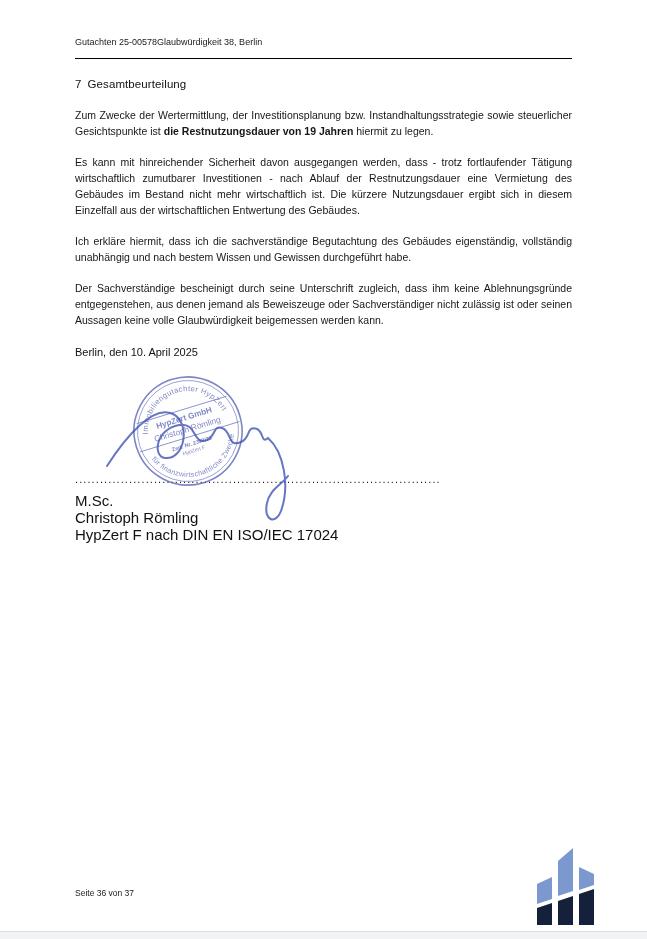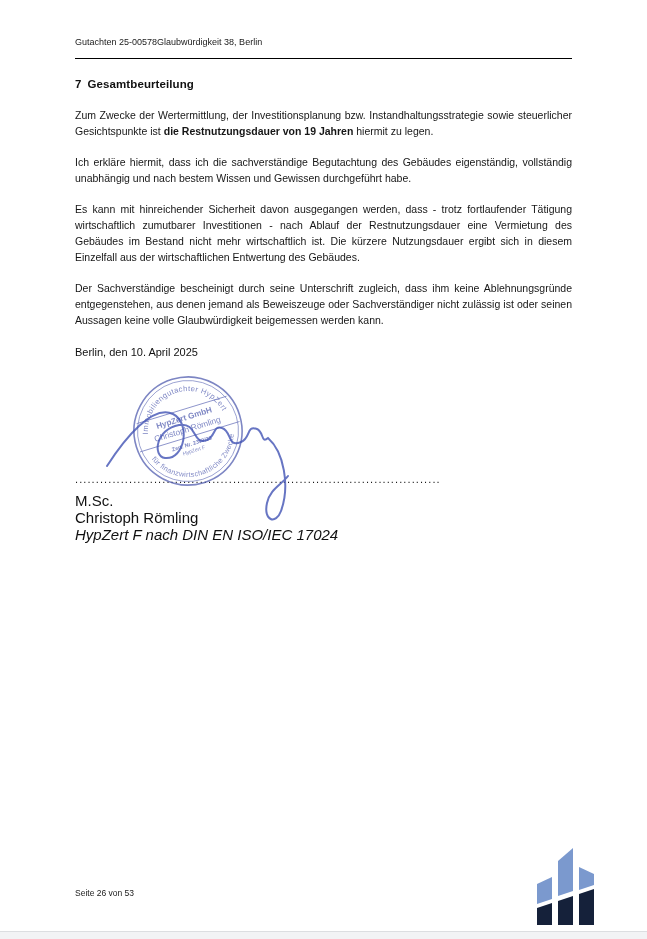--- a/index.html
+++ b/index.html
@@ -6,36 +6,36 @@
   body{
     width:647px;height:939px;position:relative;background:#ffffff;
     font-family:"Liberation Sans", sans-serif;color:#111;overflow:hidden;
   }
   .abs{position:absolute;}
   
   .header-row{top:37px;left:75px;width:497px;display:flex;justify-content:flex-start;
     font-size:9px;color:#1a1a1a;}
   .rule{top:58px;left:75px;width:497px;height:1px;background:#000;}
   
-  .heading{top:78px;left:75px;font-size:11.5px;font-weight:bold;letter-spacing:.1px;}
+  .heading{top:78px;left:75px;font-size:11.5px;font-weight:normal;letter-spacing:.1px;}
   .heading .num{margin-right:6px;}
   
   .bodytext{top:107px;left:75px;width:497px;font-size:10.5px;line-height:16px;
     text-align:justify;color:#161616;}
   .bodytext p{margin:0 0 15px 0;}
   
   .date-line{top:346px;left:75px;font-size:11px;text-align:center;}
   
   .stamp-svg{top:368px;left:95px;pointer-events:none;}
   
   .dotted{top:473px;left:75px;width:365px;overflow:hidden;white-space:nowrap;
     font-size:11px;letter-spacing:1.1px;color:#1a1a1a;}
   
   .signer{top:492px;left:75px;font-size:15px;line-height:17px;}
-  .signer .cert{font-style:italic;}
+  .signer .cert{}
   
   .footer-page{top:888px;left:75px;font-size:8.5px;color:#1a1a1a;}
   .logo-svg{top:848px;left:537px;}
   .bottom-strip{left:0;bottom:0;width:647px;height:7px;background:#f2f3f5;
     border-top:1px solid #dcdee1;}
 </style>
 </head>
 <body>
 
 <div class="abs header-row">
@@ -43,22 +43,22 @@
   <span>Glaubwürdigkeit 38, Berlin</span>
 </div>
 <div class="abs rule"></div>
 
 <div class="abs heading">
   <span class="num">7</span><span>Gesamtbeurteilung</span>
 </div>
 
 <div class="abs bodytext">
   <p><span>Zum Zwecke der Wertermittlung, der Investitionsplanung bzw. Instandhaltungsstrategie sowie steuerlicher Gesichtspunkte ist </span><strong>die Restnutzungsdauer von 19 Jahren</strong><span> hiermit zu legen.</span></p>
+  <p>Es kann mit hinreichender Sicherheit davon ausgegangen werden, dass - trotz fortlaufender Tätigung wirtschaftlich zumutbarer Investitionen - nach Ablauf der Restnutzungsdauer eine Vermietung des Gebäudes im Bestand nicht mehr wirtschaftlich ist. Die kürzere Nutzungsdauer ergibt sich in diesem Einzelfall aus der wirtschaftlichen Entwertung des Gebäudes.</p>
   <p>Ich erkläre hiermit, dass ich die sachverständige Begutachtung des Gebäudes eigenständig, vollständig unabhängig und nach bestem Wissen und Gewissen durchgeführt habe.</p>
-  <p>Es kann mit hinreichender Sicherheit davon ausgegangen werden, dass - trotz fortlaufender Tätigung wirtschaftlich zumutbarer Investitionen - nach Ablauf der Restnutzungsdauer eine Vermietung des Gebäudes im Bestand nicht mehr wirtschaftlich ist. Die kürzere Nutzungsdauer ergibt sich in diesem Einzelfall aus der wirtschaftlichen Entwertung des Gebäudes.</p>
   <p>Der Sachverständige bescheinigt durch seine Unterschrift zugleich, dass ihm keine Ablehnungsgründe entgegenstehen, aus denen jemand als Beweiszeuge oder Sachverständiger nicht zulässig ist oder seinen Aussagen keine volle Glaubwürdigkeit beigemessen werden kann.</p>
 </div>
 
 <div class="abs date-line">Berlin, den 10. April 2025</div>
 
 <div class="abs dotted">....................................................................................................................</div>
 
 <div class="abs signer">
   <div>M.Sc.</div>
   <div>Christoph Römling</div>
@@ -83,21 +83,21 @@
     <text x="93" y="64" font-size="8.4" stroke="none" text-anchor="middle">Christoph Römling</text>
     <text x="93" y="78" font-size="5.4" font-weight="bold" stroke="none" text-anchor="middle">Zert. Nr. 2399/23</text>
     <text x="93" y="85" font-size="5.2" stroke="none" text-anchor="middle">HypZert F</text>
   </g>
   <path d="M 12,98 C 30,70 58,36 78,46 C 96,55 90,92 70,90 C 57,88 61,61 84,57
        C 103,54 97,78 112,72 C 121,68 118,57 127,60 C 137,63 132,80 146,74
        C 156,70 151,57 162,61 C 169,64 166,76 173,70 C 189,84 195,118 186,143
        C 181,157 168,153 172,135 C 175,121 186,117 193,108" fill="none" stroke="#4153b4" stroke-width="2" stroke-linecap="round" opacity="0.8"></path>
 </svg>
 
-<div class="abs footer-page">Seite 26 von 53</div>
+<div class="abs footer-page">Seite 36 von 37</div>
 
 <svg class="abs logo-svg" width="57" height="77" viewBox="0 0 57 77">
   <polygon points="0,36 15,29 15,51 0,56" fill="#7b99ce"></polygon>
   <polygon points="21,13 36,0 36,43 21,48" fill="#7b99ce"></polygon>
   <polygon points="42,19 57,26 57,37 42,42" fill="#7b99ce"></polygon>
   <polygon points="0,60 15,55 15,77 0,77" fill="#15213a"></polygon>
   <polygon points="21,53 36,48 36,77 21,77" fill="#15213a"></polygon>
   <polygon points="42,46 57,41 57,77 42,77" fill="#15213a"></polygon>
 </svg>
 

